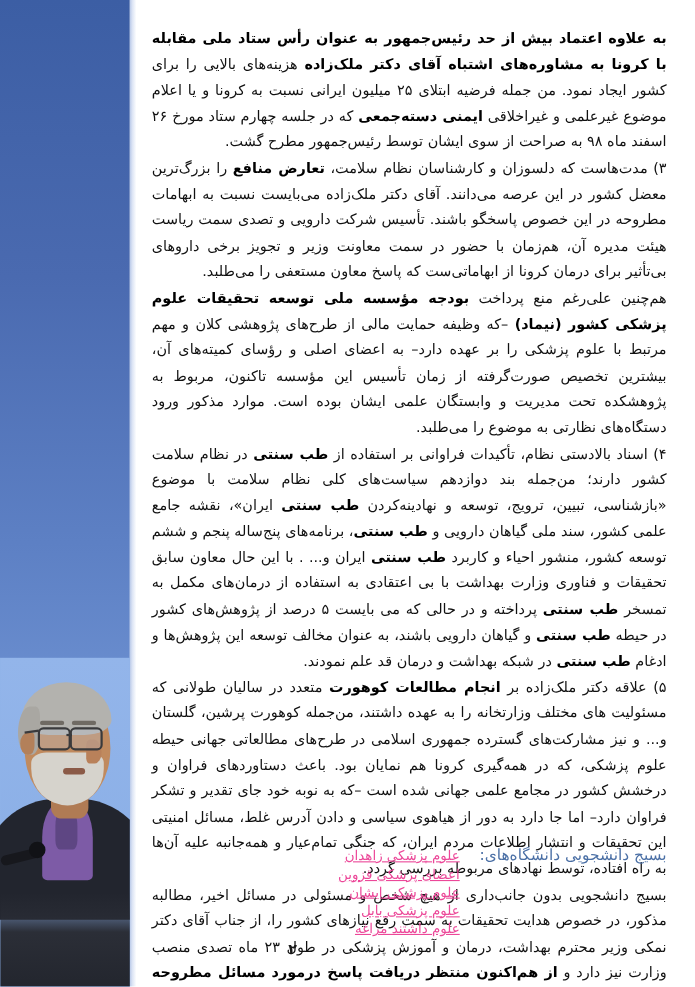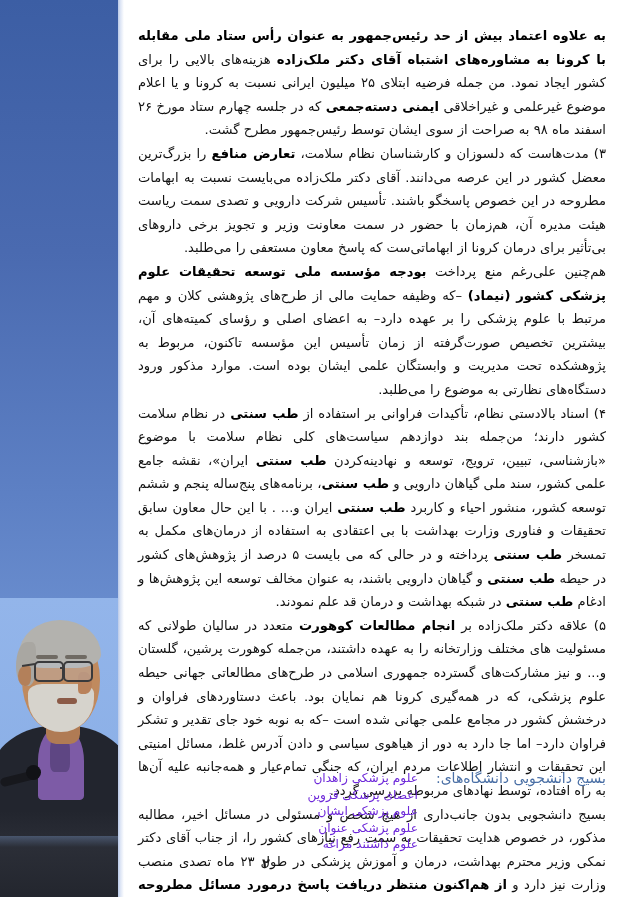--- a/index.html
+++ b/index.html
@@ -261,23 +261,24 @@
     line-height: 17px;
     color: #4a6fa5;
     font-weight: normal;
     white-space: nowrap;
     padding-left: 18px;
     padding-top: 0px;
   }
   .uni-col {
     font-size: 12.2px;
     line-height: 16.6px;
-    color: #6d28d9;
+    color: #ec4899;
     text-align: right;
     white-space: nowrap;
+    text-decoration: underline;
   }
   .uni-col.col-a { width: 136px; padding-left: 22px; }
   .uni-col.col-b { width: 132px; }
   .uni-col div { padding: 0; margin: 0; }
 
   
   .page-number {
     position: absolute;
     left: 0;
     right: 0;
@@ -336,20 +337,20 @@
     <p class="para para-justify">بسیج دانشجویی بدون جانب‌داری از هیچ شخص و مسئولی در مسائل اخیر، مطالبه مذکور، در خصوص هدایت تحقیقات به سمت رفع نیازهای کشور را، از جناب آقای دکتر نمکی وزیر محترم بهداشت، درمان و آموزش پزشکی در طول ۲۳ ماه تصدی منصب وزارت نیز دارد و <b>از هم‌اکنون منتظر دریافت پاسخ درمورد مسائل مطروحه می‌باشد</b> که بدون شک چشم‌انداز درخشان نظام سلامت تنها در این مسیر قابل مشاهده است.</p>
 
   </div>
 
   <div class="uni-block">
     <div class="uni-head">بسیج دانشجویی دانشگاه‌های:</div>
     <div class="uni-col col-b">
       <div>علوم پزشکی زاهدان</div>
       <div>اعضای پزشکی قزوین</div>
       <div>علوم پزشکی ایشان</div>
-      <div>علوم پزشکی عنوان</div>
+      <div>علوم پزشکی بابل</div>
       <div>علوم داشتند مراغه</div>
     </div>
   </div>
 
   <div class="page-number">٢</div>
 
 </div>
 
 </body></html>

